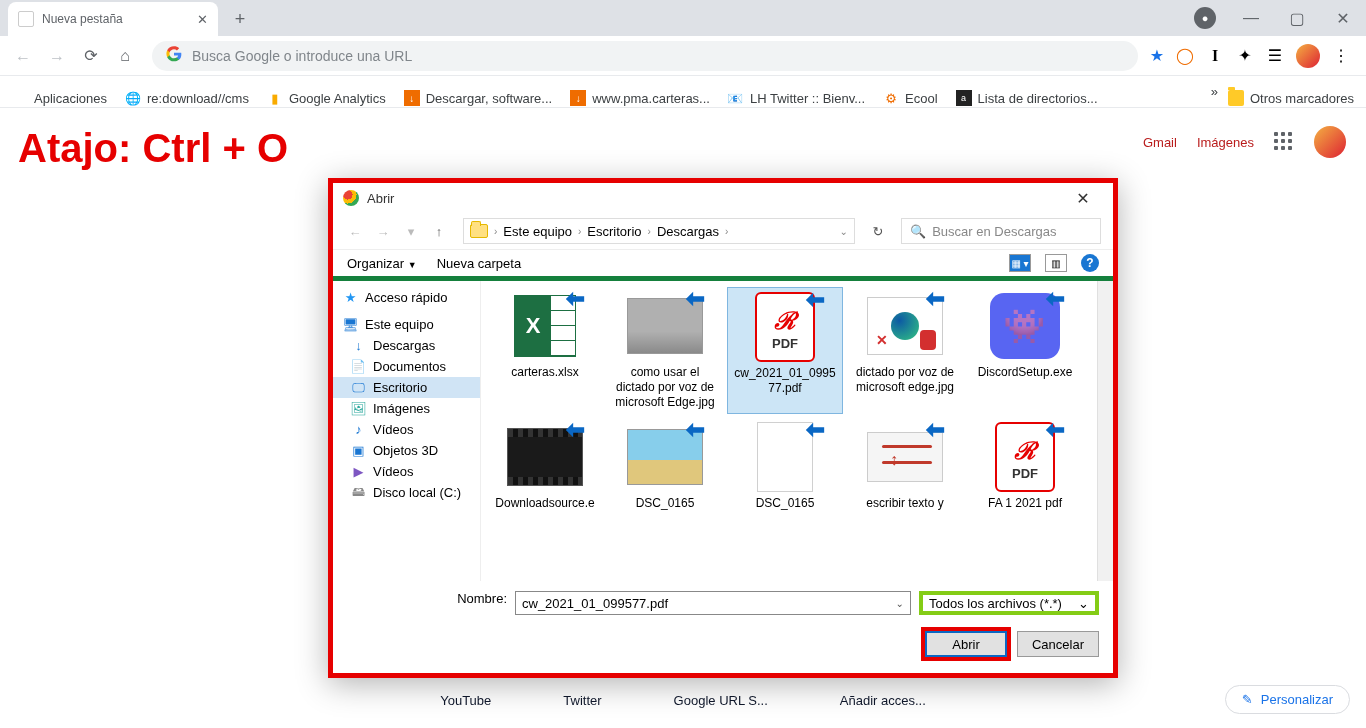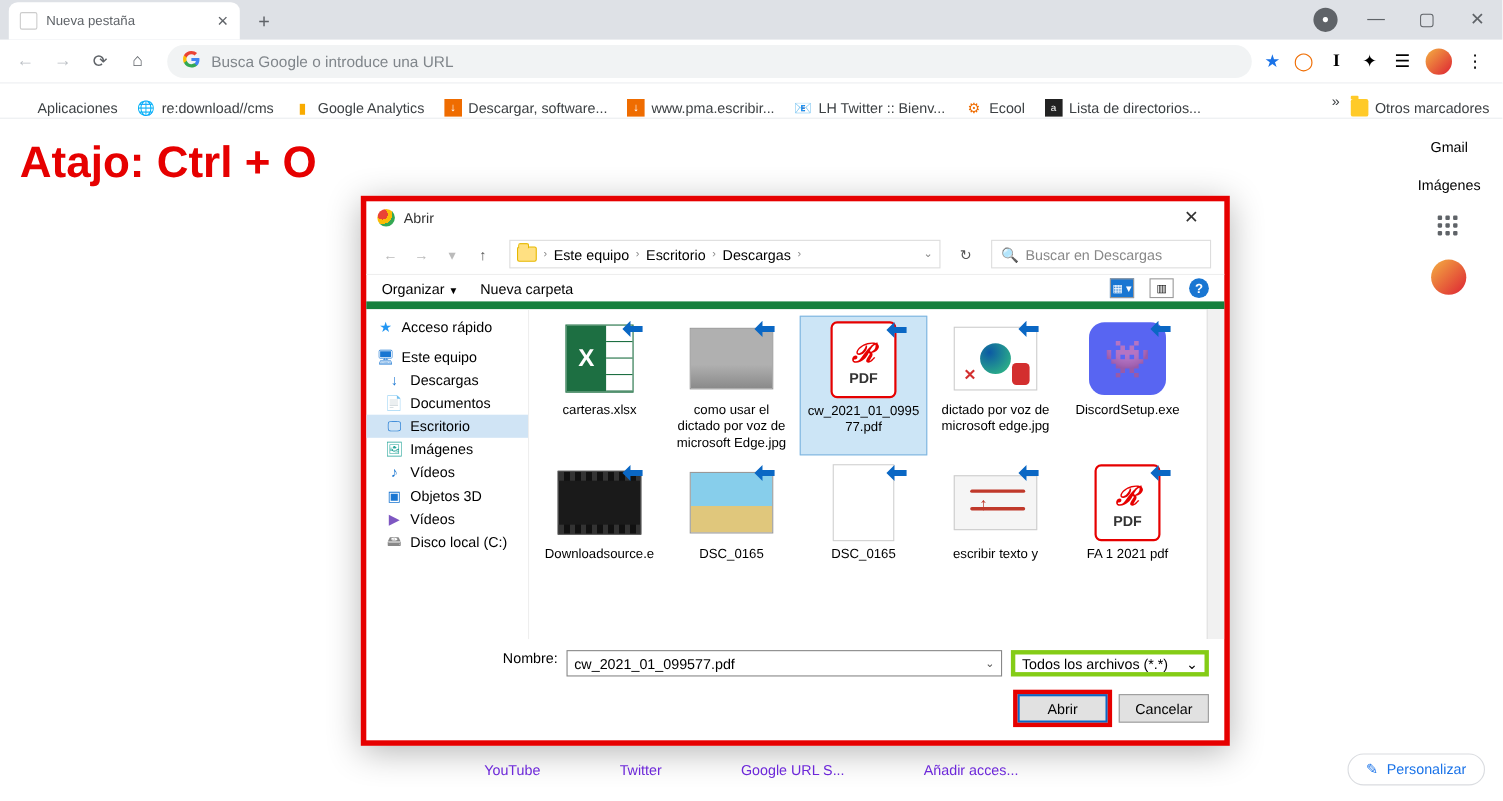--- a/index.html
+++ b/index.html
@@ -32,46 +32,46 @@
 .bm-icon { width: 16px; height: 16px; display:flex;align-items:center;justify-content:center; }
 .bm-right { margin-left: auto; display: flex; align-items: center; gap: 10px; }
 .folder-icon { width:16px;height:16px;background:#ffca28;border-radius:2px;position:relative;}
 .folder-icon::before{content:'';position:absolute;top:-3px;left:0;width:7px;height:3px;background:#ffca28;border-radius:1px 1px 0 0;}
 
 
 .content { position: relative; height: calc(100% - 108px); background: #fff; }
 .shortcut-text { position: absolute; left: 18px; top: 18px; font-size: 40px; font-weight: bold; color: #e60000; }
 
 
-.top-right-nav { position: absolute; right: 20px; top: 18px; display: flex; align-items: center; gap: 20px; font-size: 13px; color: #000000; flex-direction: column; }
+.top-right-nav { position: absolute; right: 20px; top: 18px; display: flex; align-items: center; gap: 20px; font-size: 13px; color: #b91c1c; }
 .apps-grid { width: 20px; height: 20px; display: grid; grid-template-columns: repeat(3,4px); grid-template-rows: repeat(3,4px); gap: 3px; }
 .apps-grid span { background: #5f6368; border-radius: 1px; }
 .avatar-big { width: 32px; height: 32px; border-radius: 50%; background: linear-gradient(135deg,#f4b042,#d23); }
 
 
-.bottom-shortcuts { position: absolute; bottom: 20px; left: 50%; transform: translateX(-50%); display: flex; gap: 72px; font-size: 13px; color: #6d28d9; }
+.bottom-shortcuts { position: absolute; bottom: 20px; left: 50%; transform: translateX(-50%); display: flex; gap: 72px; font-size: 13px; color: #0f172a; }
 
 
 .personalize { position: absolute; bottom: 14px; right: 16px; border: 1px solid #dadce0; border-radius: 18px; padding: 6px 16px; font-size: 13px; color: #1a73e8; display: flex; align-items: center; gap: 8px; background:#fff; }
 
 
 .dialog-wrap { position: absolute; left: 328px; top: 70px; width: 790px; border: 5px solid #e60000; background: #fff; box-shadow: 0 6px 30px rgba(0,0,0,0.3); }
 .dlg-title { height: 30px; display: flex; align-items: center; padding: 0 10px; font-size: 13px; color: #333; }
 .dlg-title-icon { width: 16px; height: 16px; margin-right: 8px; background:radial-gradient(circle at 30% 30%,#ea4335 30%,#fbbc05 30% 55%,#34a853 55% 80%,#4285f4 80%); border-radius:50%;}
 .dlg-close { margin-left: auto; font-size: 16px; color: #333; cursor: pointer; width:40px;text-align:center;}
 .dlg-nav { height: 36px; display: flex; align-items: center; padding: 0 12px; gap: 8px; font-size: 13px; }
 .dlg-nav-btn { color: #bbb; width: 20px; text-align: center; }
 .dlg-nav-btn.active { color: #555; }
 .dlg-folder-icon { width:18px;height:14px;background:#ffe082;border:1px solid #e6b800;border-radius:2px;display:inline-block;position:relative;}
 .dlg-folder-icon::before{content:'';position:absolute;top:-4px;left:0;width:8px;height:4px;background:#ffe082;border:1px solid #e6b800;border-bottom:none;border-radius:2px 2px 0 0;}
 .breadcrumb { display: flex; align-items: center; gap: 6px; flex: 1; border: 1px solid #ddd; height: 26px; padding: 0 6px; margin-left: 6px; }
 .breadcrumb span.sep { color: #888; font-size: 10px; }
 .dlg-refresh { width: 30px; text-align: center; color: #555; }
 .dlg-search { width: 200px; height: 26px; border: 1px solid #ddd; display: flex; align-items: center; padding: 0 8px; font-size: 13px; color: #888; }
-.dlg-toolbar2 { height: 32px; display: flex; align-items: center; padding: 0 14px; font-size: 13px; gap: 20px; border-top: 1px solid #eee; border-bottom: 7px solid #15803d; }
+.dlg-toolbar2 { height: 32px; display: flex; align-items: center; padding: 0 14px; font-size: 13px; gap: 20px; border-top: 1px solid #eee; border-bottom: 5px solid #15803d; }
 .dlg-toolbar2-right { margin-left: auto; display: flex; align-items: center; gap: 14px; }
 .view-btn { width: 22px; height: 18px; border: 1px solid #999; display:flex;align-items:center;justify-content:center; font-size:10px;}
 .help-icon { width: 18px; height: 18px; background: #1976d2; color: #fff; border-radius: 50%; display: flex; align-items: center; justify-content: center; font-size: 12px; font-weight: bold; }
 
 .dlg-body { display: flex; height: 300px; }
 .dlg-sidebar { width: 148px; border-right: 1px solid #eee; padding: 6px 0; font-size: 13px; overflow: hidden; }
 .side-item { padding: 3px 10px 3px 18px; display: flex; align-items: center; gap: 7px; cursor: pointer; }
 .side-item.selected { background: #d0e4f5; }
 .side-item.root { padding-left: 10px; }
 .side-icon { width: 15px; height: 15px; display:inline-flex;align-items:center;justify-content:center;}
@@ -199,21 +199,21 @@
   <div class="bookmark">
       <span class="bm-icon" style="color:#f9ab00;">▮</span>
       <span>Google Analytics</span>
     </div>
   <div class="bookmark">
       <span class="bm-icon" style="background:#ef6c00;color:#fff;font-size:10px;">↓</span>
       <span>Descargar, software...</span>
     </div>
   <div class="bookmark">
       <span class="bm-icon" style="background:#ef6c00;color:#fff;font-size:10px;">↓</span>
-      <span>www.pma.escribir...</span>
+      <span>www.pma.carteras...</span>
     </div>
   <div class="bookmark">
       <span class="bm-icon">📧</span>
       <span>LH Twitter :: Bienv...</span>
     </div>
   <div class="bookmark">
       <span class="bm-icon" style="color:#ef6c00;">⚙</span>
       <span>Ecool</span>
     </div>
   <div class="bookmark">

